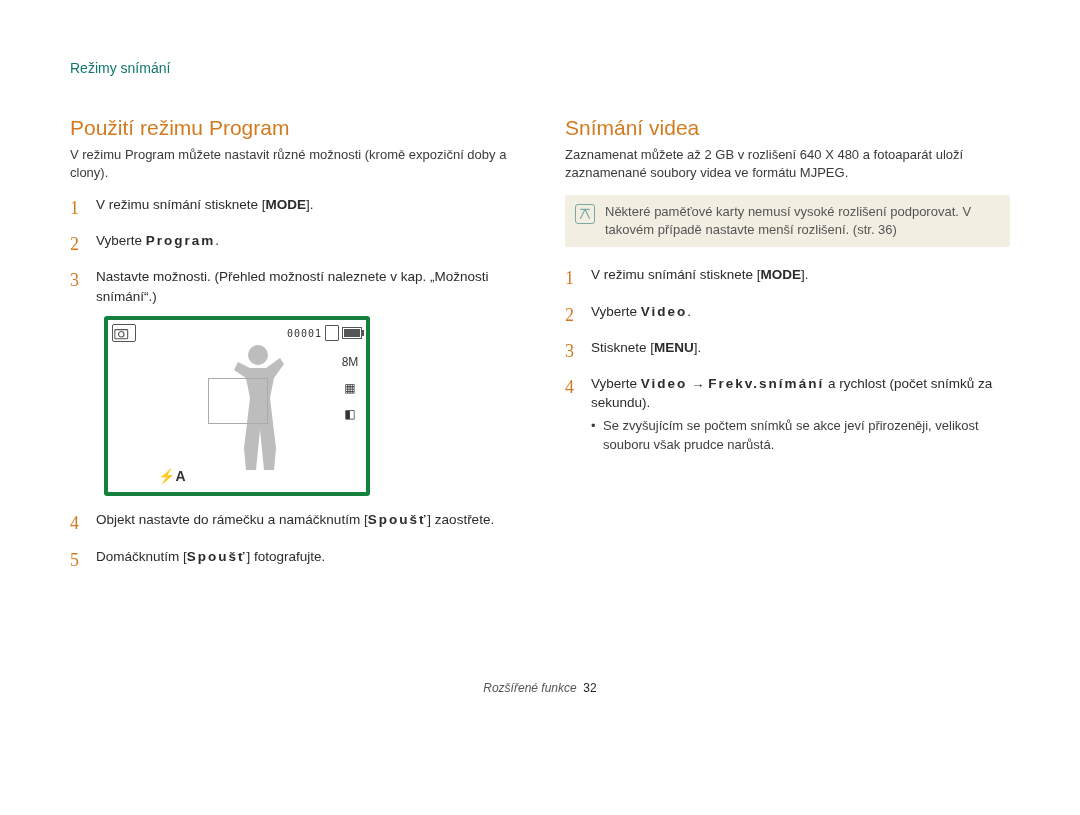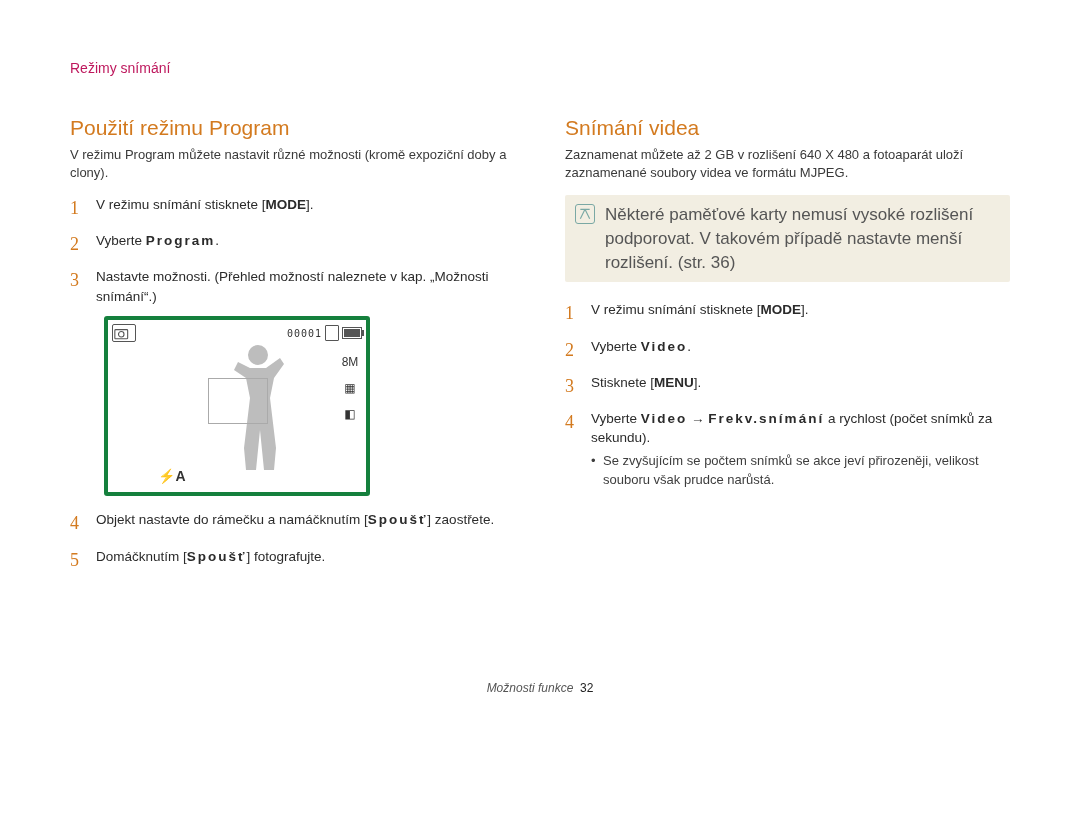--- a/index.html
+++ b/index.html
@@ -14,21 +14,21 @@
     position: relative;
     overflow: hidden;
   }
   .page {
     padding: 60px 70px 40px 70px;
     position: relative;
     height: 715px;
     box-sizing: border-box;
   }
   .top-label {
-    color: #be185d;
+    color: #0f766e;
     font-size: 14px;
     margin-bottom: 40px;
   }
   .two-col {
     display: flex;
     gap: 50px;
   }
   .col {
     flex: 1;
     min-width: 0;
@@ -106,21 +106,21 @@
     align-items: center;
     justify-content: center;
     flex-shrink: 0;
     margin-top: 1px;
   }
   .info-icon svg {
     width: 14px;
     height: 14px;
   }
   .info-text {
-    font-size: 17px;
+    font-size: 13px;
     line-height: 1.4;
     color: #555;
   }
   .camera-frame {
     width: 258px;
     height: 172px;
     border: 4px solid #15803d;
     border-radius: 3px;
     position: relative;
     background: #fff;
@@ -365,16 +365,16 @@
             <span> a rychlost (počet snímků za sekundu).</span>
             <div class="step-sub">Se zvyšujícím se počtem snímků se akce jeví přirozeněji, velikost souboru však prudce narůstá.</div>
           </div>
         </li>
       </ol>
 
     </div>
   </div>
 
   <div class="pager">
-    <span>Možnosti funkce</span>
+    <span>Rozšířené funkce</span>
     &nbsp;<span class="pn">32</span>
   </div>
 </div>
 
 </body></html>

